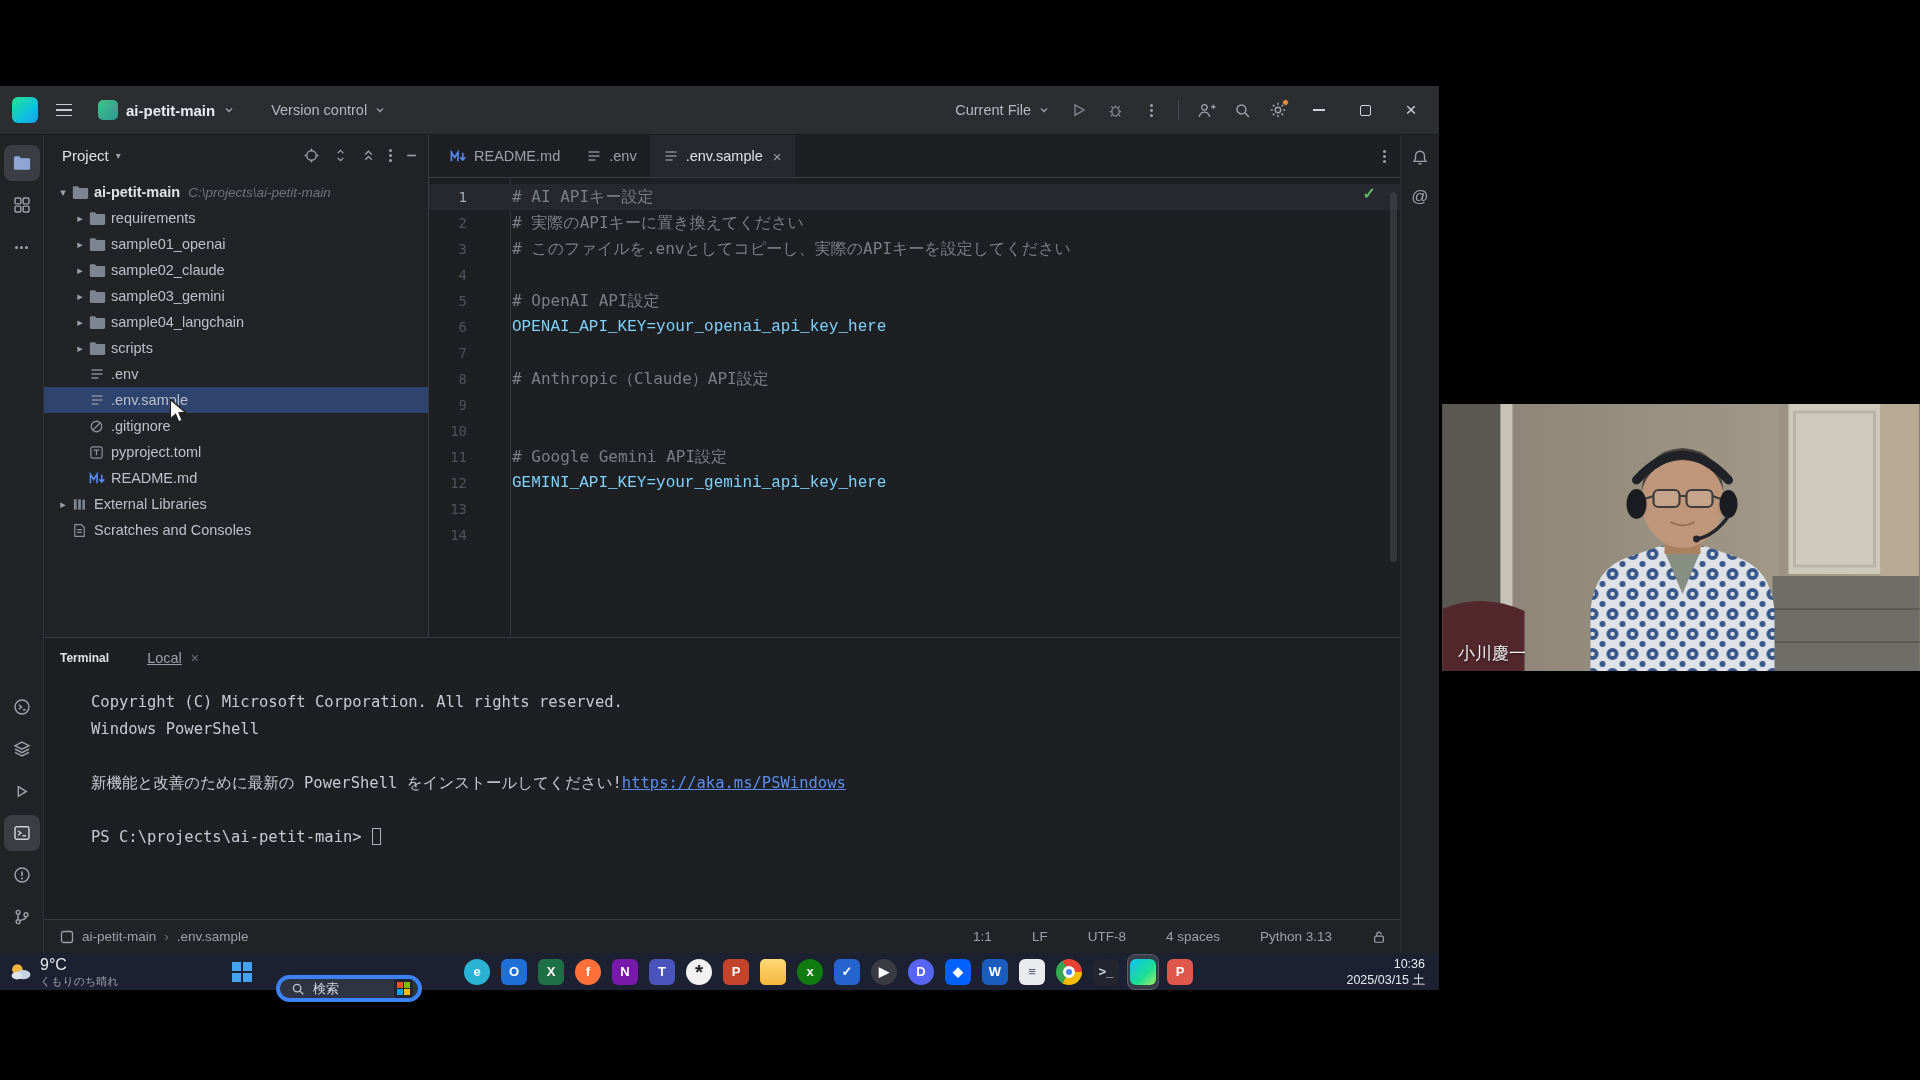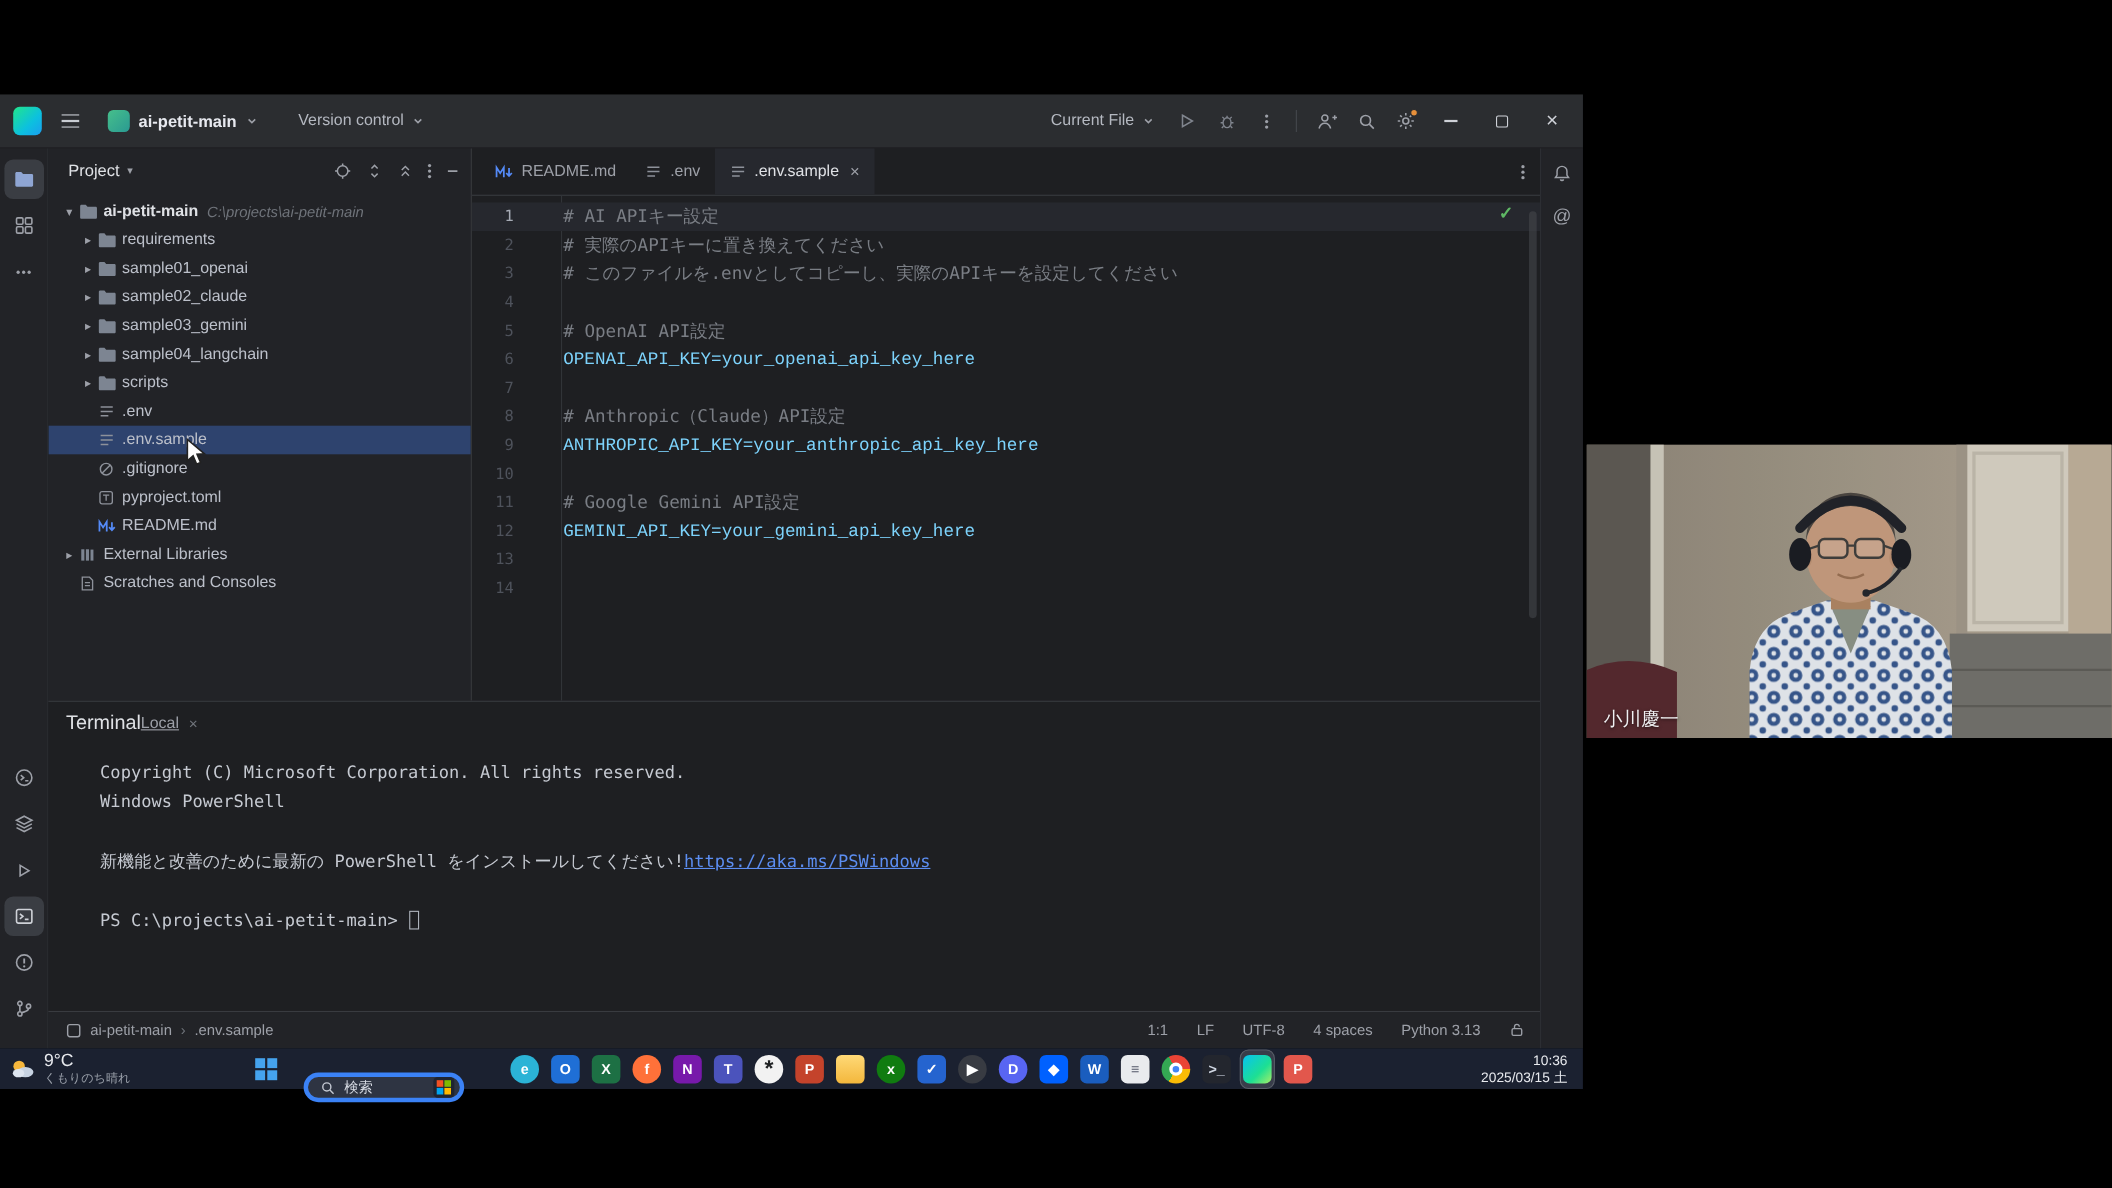--- a/index.html
+++ b/index.html
@@ -94,21 +94,21 @@
   .code-env { color:#7dd3fc;font-family:Liberation Mono, monospace; }
   .code-plain { color:#bcc0ca; }
   .ed-check { position:absolute; top:6px; right:24px; color:#5fb865; font-size:16px; font-weight:700; }
   .ed-scroll { position:absolute; top:14px; right:3px; width:7px; height:370px;
                background:#47494f; opacity:.55; border-radius:4px; }
 
   
   .terminal { flex:1; border-top:1px solid #393b40; display:flex; flex-direction:column;
               background:#1e1f22; }
   .term-header { height:39px; display:flex; align-items:center; padding:0 16px; }
-  .term-title { color:#dfe1e5; font-size:18px; font-weight:400; }
+  .term-title { color:#dfe1e5; font-size:12px; font-weight:700; margin-right:38px; }
   .term-tab { color:#9da0a8; font-size:14.5px;text-decoration:underline; }
   .term-tab-close { color:#6f737a; font-size:14px; margin-left:9px; }
   .term-body { padding:12px 0 0 47px; }
   .tline { height:27px; line-height:27px; white-space:pre;
            font-family:"DejaVu Sans Mono","Liberation Mono",monospace;
            font-size:15.5px; color:#c6cad2; }
   .tlink { color:#5c8ef2; text-decoration:underline; }
   .cursor-box { display:inline-block; width:9px; height:17px; border:1.5px solid #aeb4bd;
                 vertical-align:-3px; margin-left:1px; }
 
@@ -116,21 +116,21 @@
   .rightstrip { width:39px; background:#222327; border-left:1px solid #2c2e33;
                 display:flex; flex-direction:column; align-items:center; padding-top:14px; gap:20px; }
   .ai-glyph { color:#9da0a8; font-size:17px; }
 
   
   .statusbar { height:34px; border-top:1px solid #393b40; background:#222327;
                display:flex; align-items:center; padding:0 14px 0 16px;
                color:#9da0a8; font-size:13.5px; }
   .crumbs { display:flex; align-items:center; gap:8px; }
   .crumb-sep { color:#6f737a; }
-  .sb-right { margin-left:auto; display:flex; align-items:flex-start; gap:26px; }
+  .sb-right { margin-left:auto; display:flex; align-items:flex-end; gap:40px; }
 
   
   .webcam { position:absolute; left:1442px; top:404px; width:478px; height:267px; }
   .cam-name { position:absolute; left:1458px; top:642px; font-size:17px; color:#f0f0f2;
               font-weight:500; text-shadow:0 1px 3px rgba(0,0,0,.65); }
 
   
   .taskbar { position:absolute; left:0; top:953px; width:1439px; height:37px; background:#1b2130; }
   .weather { position:absolute; left:8px; top:0; height:37px; display:flex; align-items:center; gap:7px; }
   .weather-temp { font-size:16px; color:#e8eaee; line-height:1.2; }
@@ -575,21 +575,20 @@
                   <div class="eline">
                     <span class="enum">7</span>
                     <span class="etext code-plain"></span>
                   </div>
                   <div class="eline">
                     <span class="enum">8</span>
                     <span class="etext code-comment"># Anthropic（Claude）API設定</span>
                   </div>
                   <div class="eline">
                     <span class="enum">9</span>
-                    <span class="etext code-env">ANTHROPIC_API_KEY=your_anthropic_api_key_here</span>
                   </div>
                   <div class="eline">
                     <span class="enum">10</span>
                     <span class="etext code-plain"></span>
                   </div>
                   <div class="eline">
                     <span class="enum">11</span>
                     <span class="etext code-comment"># Google Gemini API設定</span>
                   </div>
                   <div class="eline">

